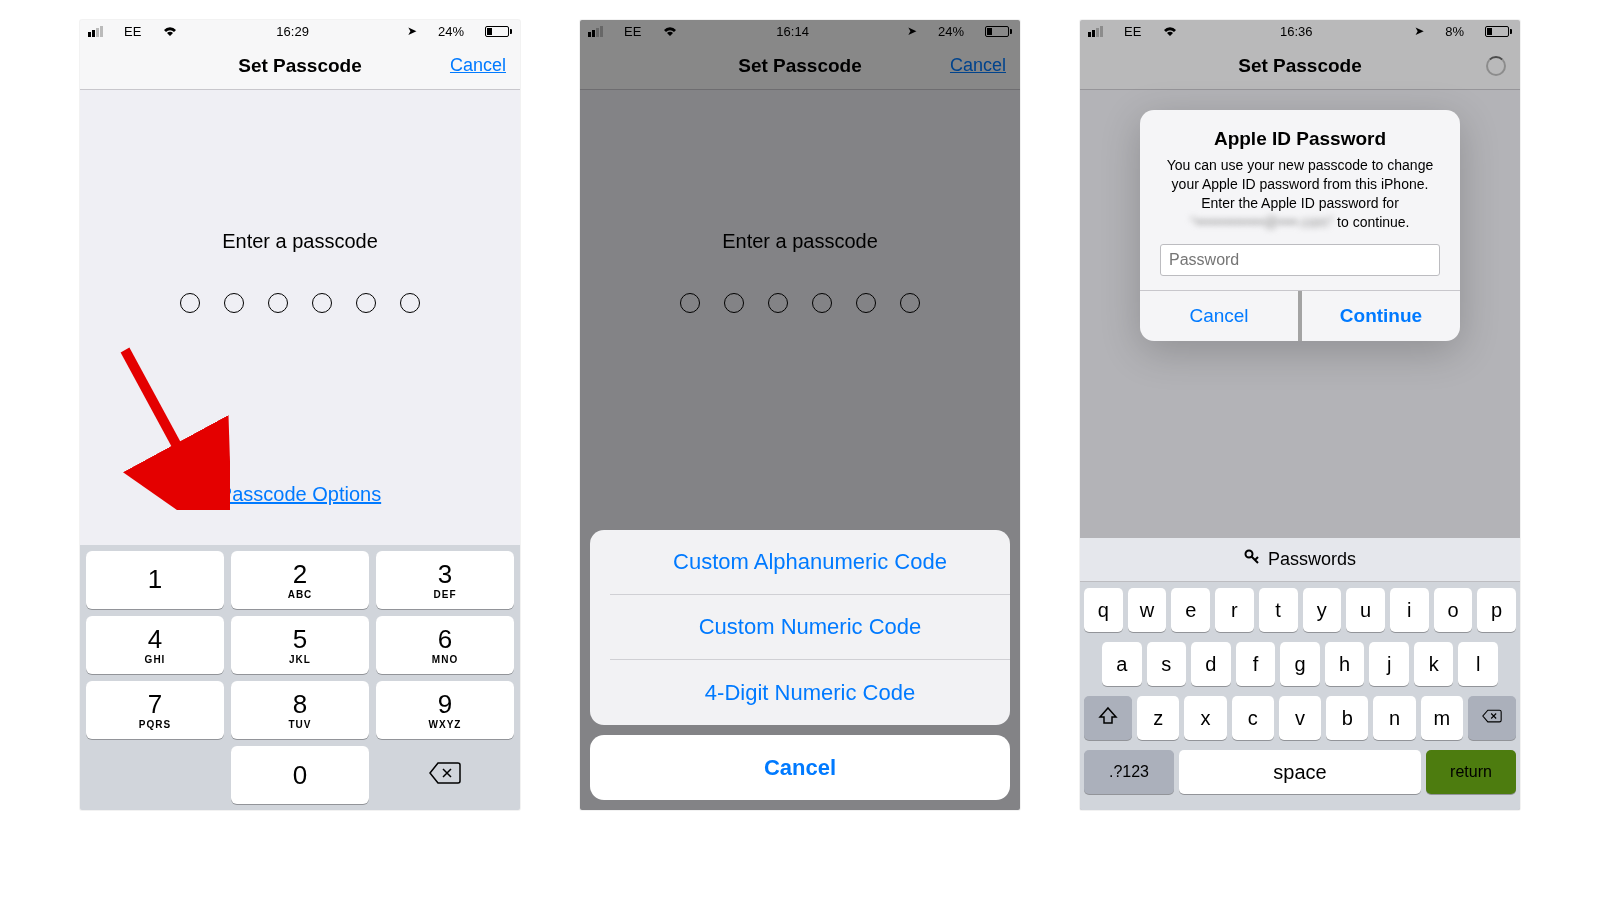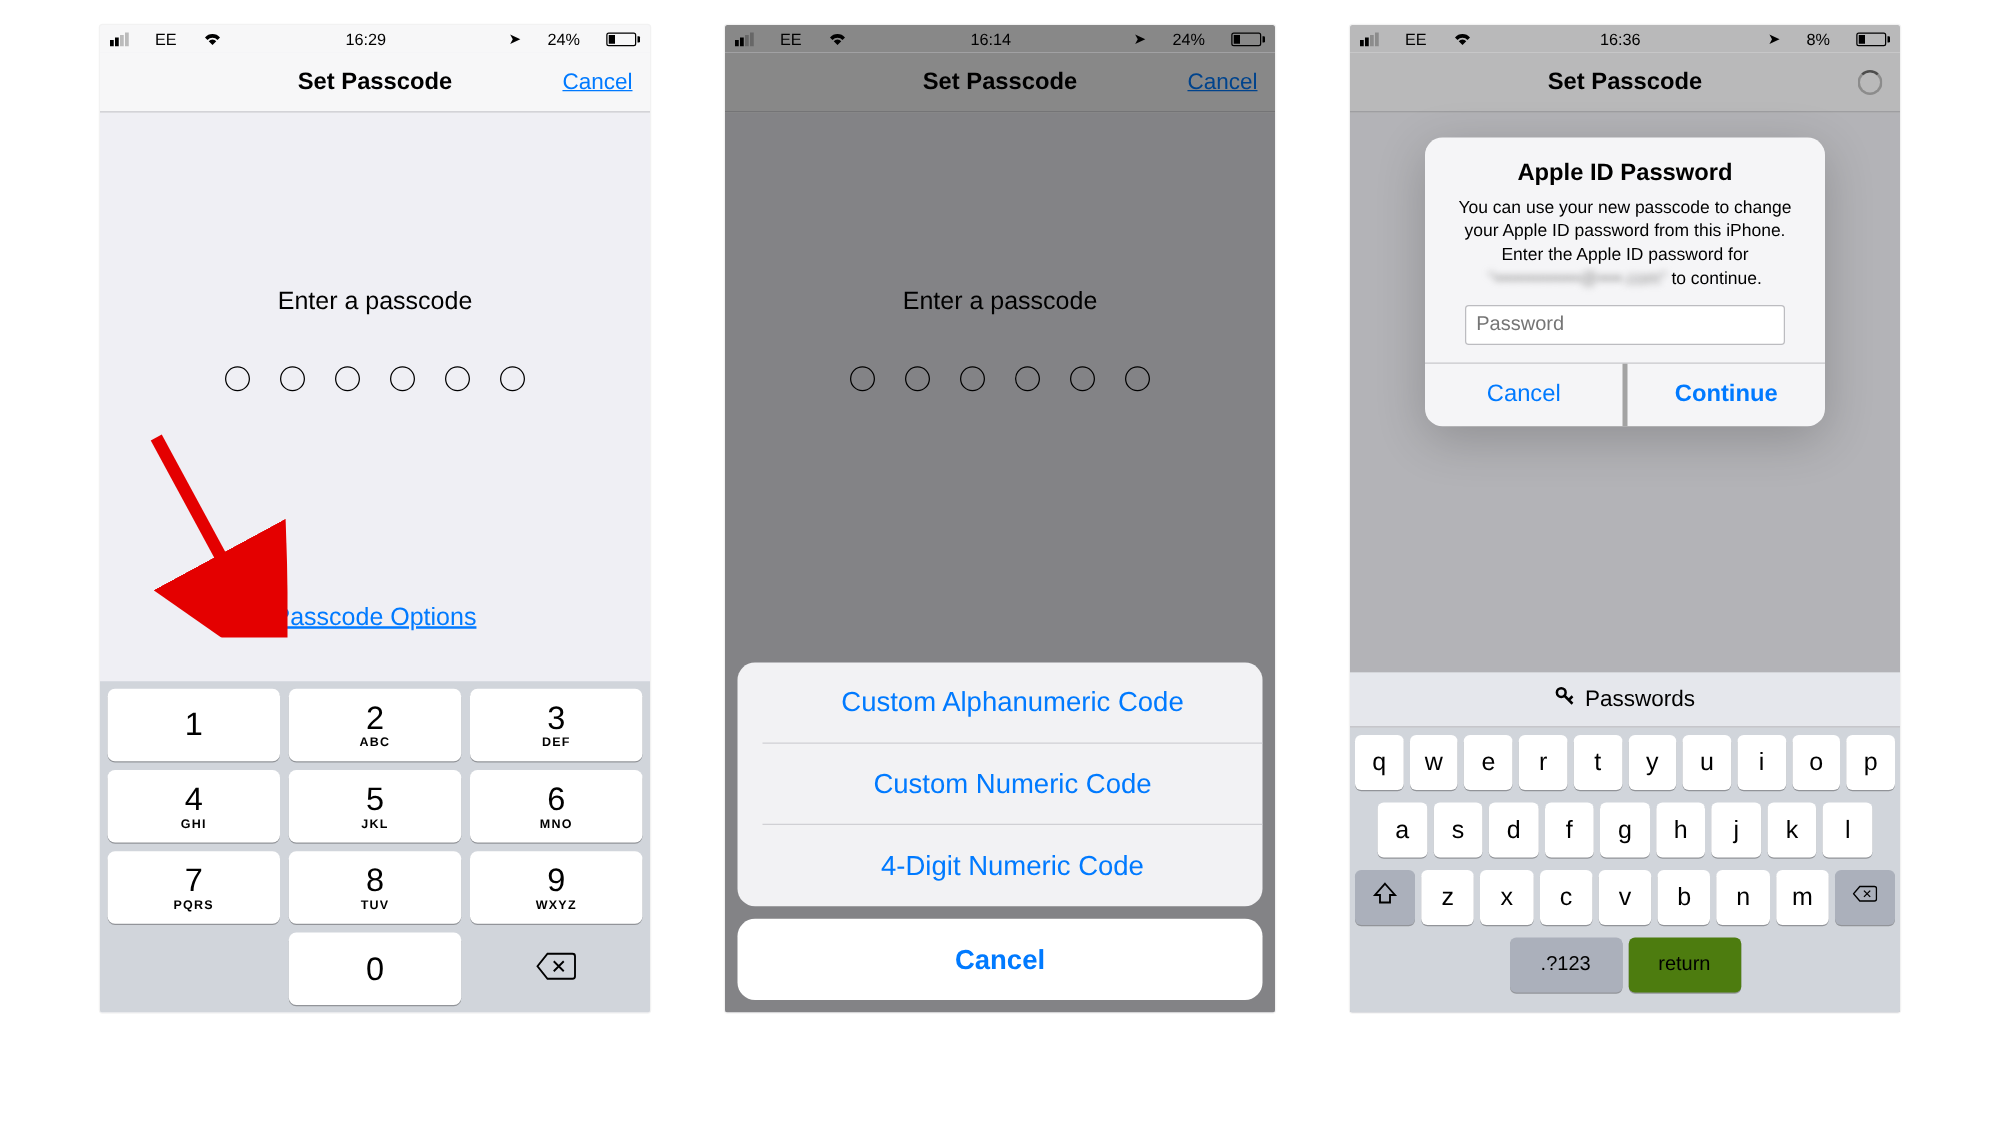--- a/index.html
+++ b/index.html
@@ -76,21 +76,21 @@
   .sheet-wrap{position:absolute;bottom:0;left:0;right:0;padding:10px;}
   .sheet{background:#f2f2f4;border-radius:14px;overflow:hidden;padding-left:20px;}
   .sheet-opt{height:65px;display:flex;align-items:center;justify-content:center;color:#007aff;font-size:22px;border-bottom:1px solid #d0d0d4;}
   .sheet-opt:last-child{border-bottom:none;}
   .sheet-cancel{margin-top:10px;background:#fff;border-radius:14px;height:65px;display:flex;align-items:center;justify-content:center;color:#007aff;font-size:22px;font-weight:600;}
   
   .alert{position:absolute;top:90px;left:60px;right:60px;background:#f5f5f7;border-radius:14px;box-shadow:0 10px 40px rgba(0,0,0,0.2);overflow:hidden;}
   .alert-body{padding:18px 16px 14px;text-align:center;}
   .alert-title{font-size:19px;font-weight:600;margin-bottom:6px;}
   .alert-msg{font-size:14px;line-height:1.35;}
-  .alert-input{margin:12px 16px 0;}
+  .alert-input{margin:12px 4px 0;}
   .alert-input input{width:100%;border:1px solid #bcbcc0;border-radius:3px;padding:6px 8px;font-size:16px;background:#fff;}
   .alert-btns{display:flex;border-top:1px solid #c8c7cc;}
   .alert-btn{flex:1;height:50px;display:flex;align-items:center;justify-content:center;color:#007aff;font-size:19px;}
   .alert-btn+.alert-btn{border-left:4px solid #a3a3a3;font-weight:600;}
   .blurred{filter:blur(3px);color:#888;}
   
   .kbwrap{position:absolute;bottom:0;left:0;right:0;background:#d1d5db;margin-top:20px;}
   .kb-autofill{height:44px;display:flex;align-items:center;justify-content:center;gap:8px;font-size:18px;background:#e5e7ec;border-bottom:1px solid #bcbcc0;}
   .kb-rows{padding:6px 4px 6px;}
   .kb-row{display:flex;gap:5px;justify-content:center;margin-bottom:10px;}
@@ -360,17 +360,18 @@
         <div class="kkey">m</div>
         <div class="kkey mod keyicon">
             <span><svg viewBox="0 0 24 18">
                 <path d="M7 2 H21 A2 2 0 0 1 23 4 V14 A2 2 0 0 1 21 16 H7 L1 9 Z" fill="none" stroke="#000" stroke-width="1.3"></path>
                 <path d="M11 6 L17 12 M17 6 L11 12" stroke="#000" stroke-width="1.3"></path>
               </svg></span>
           </div>
       </div>
       <div class="kb-row">
         <div class="kkey wide" style="background:#abb0bb">.?123</div>
+        <div class="kkey space">space</div>
         <div class="kkey ret">return</div>
       </div>
     </div>
   </div>
 </div>
 
 </body></html>

